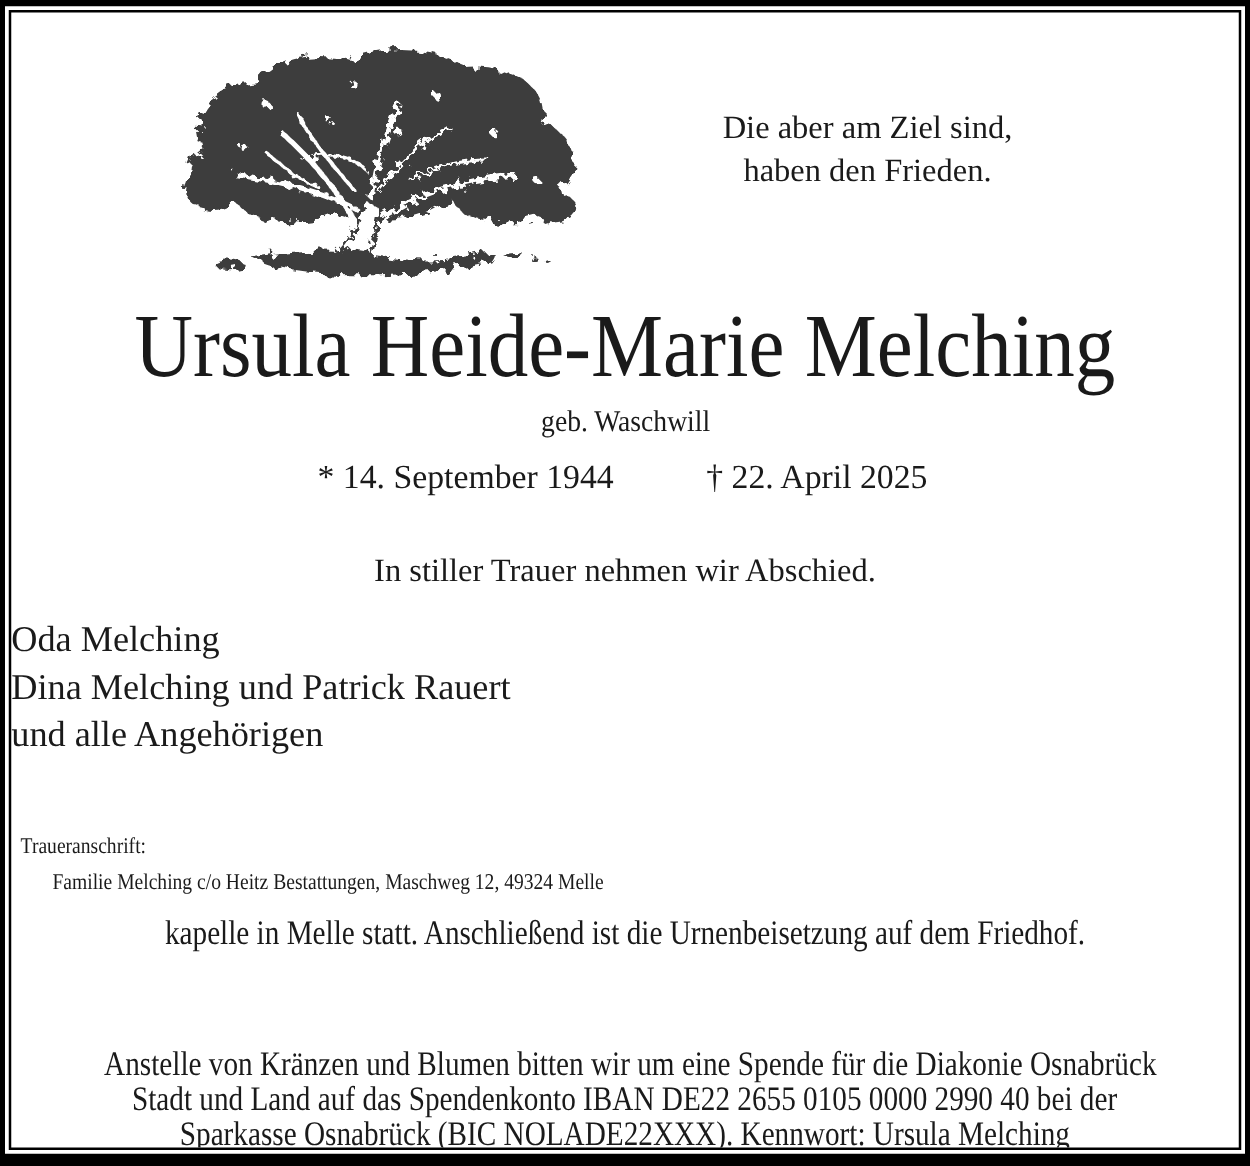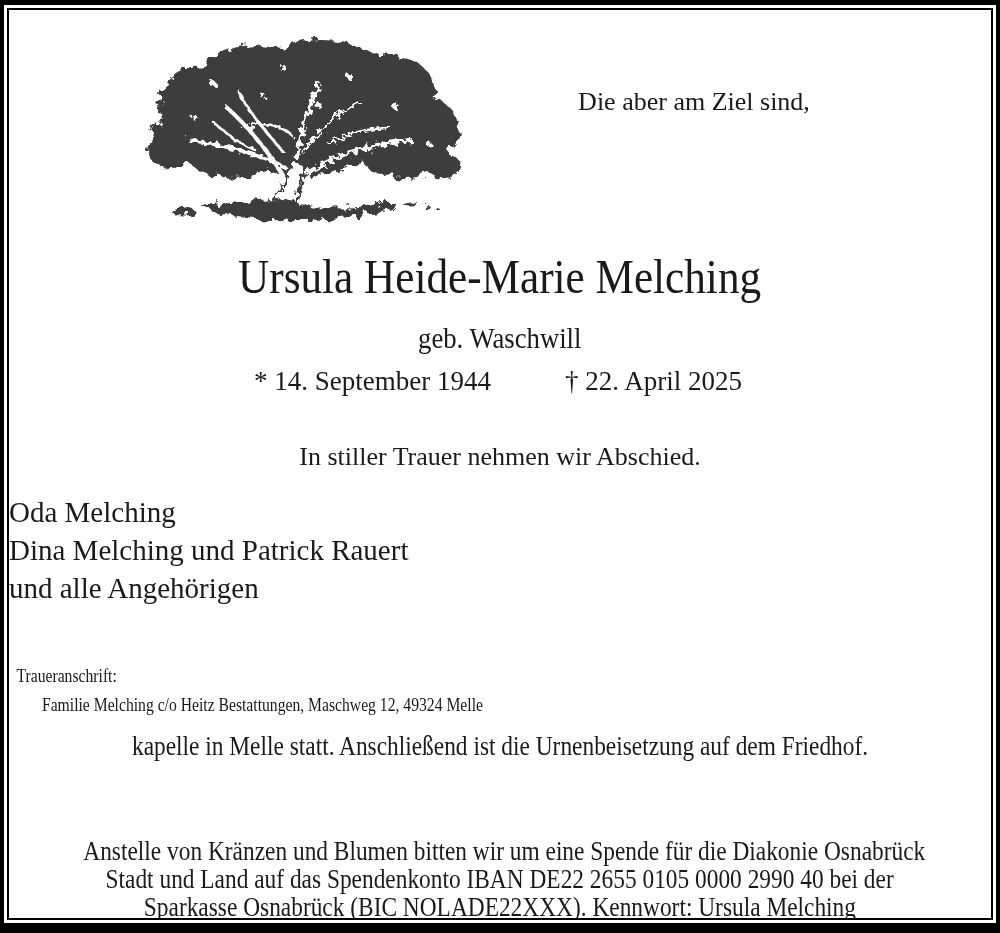--- a/index.html
+++ b/index.html
@@ -38,24 +38,24 @@
 
   .epigraph {
     left: 470px; top: 74px; width: 430px;
     text-align: center;
     font-size: 26px; line-height: 35px;
     white-space: nowrap;
   }
 
   .center-line { left: 0; right: 0; text-align: center; white-space: nowrap; }
 
-  .deceased-name { top: 230px; font-size: 48px; line-height: 74px; }
+  .deceased-name { top: 230px; font-size: 72px; line-height: 74px; }
   .deceased-name .squeeze { display: inline-block; transform: scaleX(0.90); transform-origin: 50% 50%; }
 
-  .birth-name { top: 313px; font-size: 29px; line-height: 30px; }
+  .birth-name { top: 313px; font-size: 24px; line-height: 30px; }
   .birth-name .squeeze { display: inline-block; transform: scaleX(0.92); transform-origin: 50% 50%; }
 
   .dates-row {
     left: 0; right: 4px; top: 357px;
     display: flex; justify-content: center; gap: 74px;
     font-size: 27px; line-height: 29px; white-space: nowrap;
   }
 
   .farewell { top: 432px; font-size: 26px; line-height: 29px; }
 
@@ -140,20 +140,21 @@
             <ellipse cx="40" cy="179" rx="12" ry="3.5"></ellipse>
             <ellipse cx="268" cy="172" rx="8" ry="2.5"></ellipse>
             <ellipse cx="284" cy="175" rx="3" ry="2"></ellipse>
             <ellipse cx="294" cy="176" rx="2" ry="1.5"></ellipse>
           </g>
         </svg>
       </div>
 
       <div class="abs epigraph">
         <span class="line">Die aber am Ziel sind,</span>
+        <span class="line">haben den Frieden.</span>
       </div>
 
       <div class="abs center-line deceased-name">
         <span class="squeeze">Ursula Heide-Marie Melching</span>
       </div>
 
       <div class="abs center-line birth-name">
         <span class="squeeze">geb. Waschwill</span>
       </div>
 

